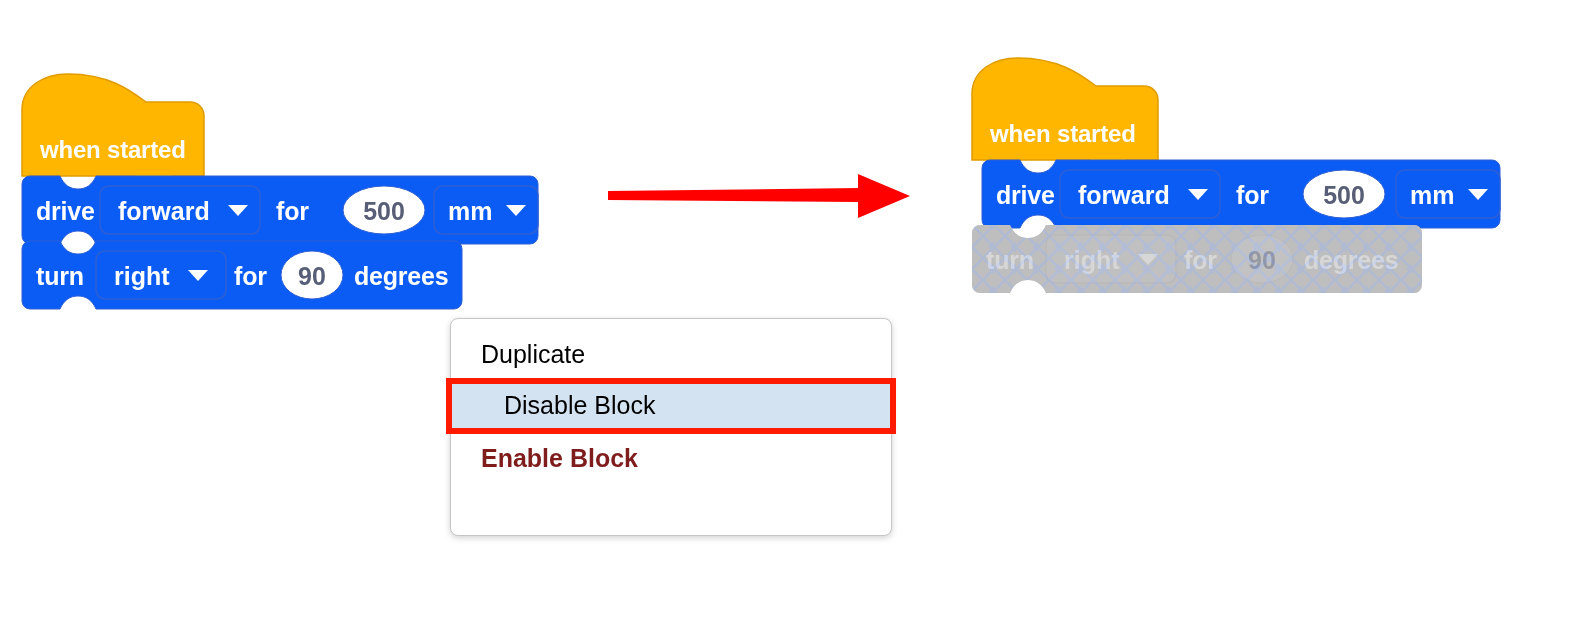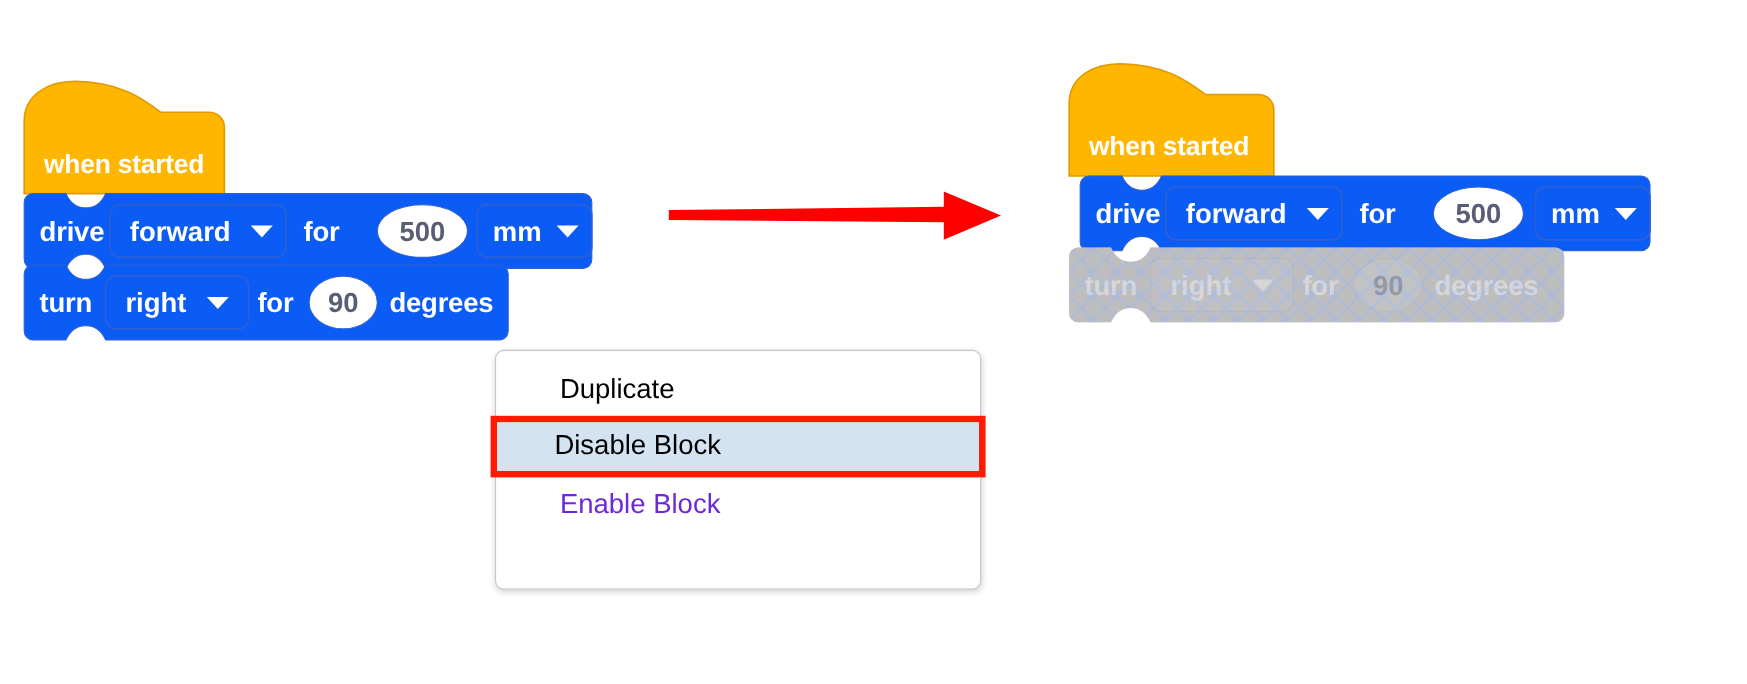--- a/index.html
+++ b/index.html
@@ -87,27 +87,27 @@
     background: #ffffff;
     border: 1px solid #c6c6c6;
     border-radius: 8px;
     box-shadow: 0 2px 6px rgba(0,0,0,0.18);
     box-sizing: border-box;
     overflow: hidden;
   }
   .ctx-item {
     height: 50px;
     line-height: 50px;
-    padding-left: 58px;
+    padding-left: 30px;
     font-size: 25px;
     color: #000000;
     white-space: nowrap;
     box-sizing: border-box;
   }
-  .ctx-item.disabled-item { color: #6d28d9; }
+  .ctx-item.disabled-item { color: #7f1d1d; font-weight: bold; }
 
   .ctx-highlight-wrap {
     position: absolute;
     box-sizing: border-box;
     border: 6px solid #FF1A00;
     background: #14b8a6;
   }
   .ctx-highlight-wrap .ctx-item {
     background: #D3E3F1;
     padding-left: 52px;

